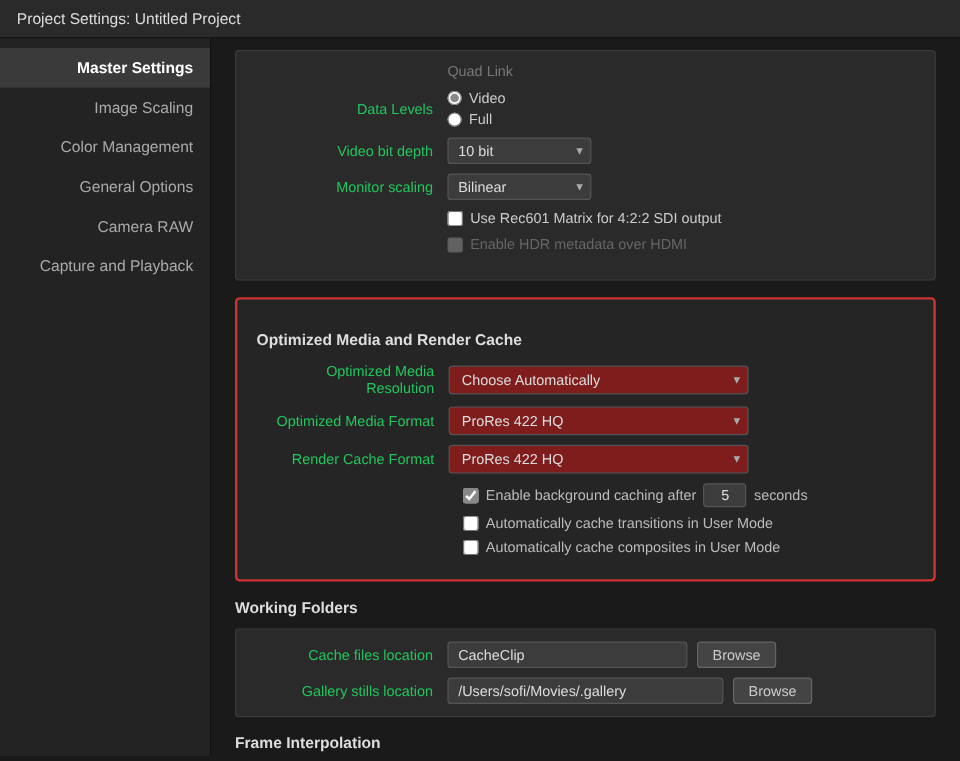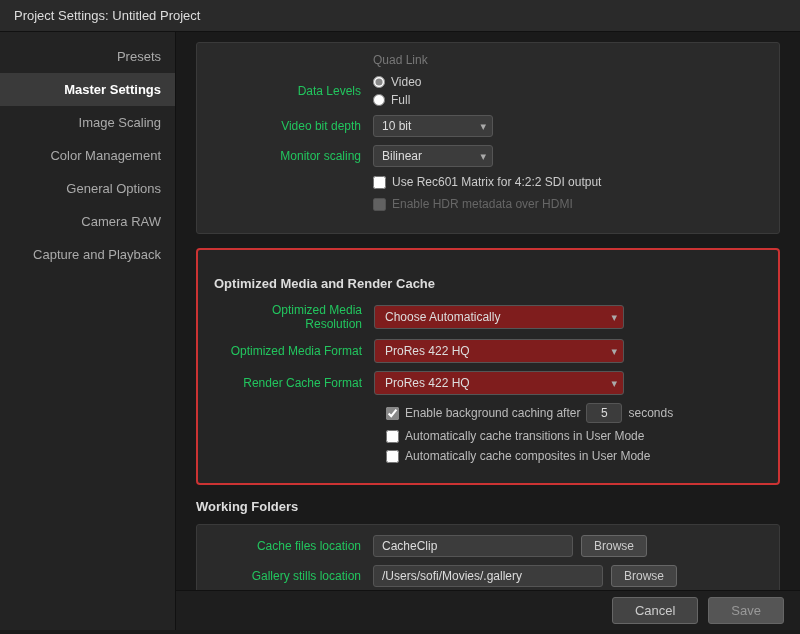--- a/index.html
+++ b/index.html
@@ -300,23 +300,20 @@
 </head>
 <body>
 
 <div class="title-bar">
   <span>Project Settings:  Untitled Project</span>
 </div>
 
 <div class="main-layout">
 
   <div class="sidebar">
-    <div class="sidebar-item">
-      <span>Presets</span>
-    </div>
     <div class="sidebar-item active">
       <span>Master Settings</span>
     </div>
     <div class="sidebar-item">
       <span>Image Scaling</span>
     </div>
     <div class="sidebar-item">
       <span>Color Management</span>
     </div>
     <div class="sidebar-item">
@@ -496,18 +493,14 @@
         </div>
       </div>
 
       <div class="frame-section">
         <div class="section-title">Frame Interpolation</div>
         <div style="background:#2a2a2a;border:1px solid #3a3a3a;border-radius:3px;padding:10px 16px;height:28px;"></div>
       </div>
 
     </div>
 
-    <div class="bottom-bar">
-      <button class="btn-cancel">Cancel</button>
-      <button class="btn-save">Save</button>
-    </div>
   </div>
 </div>
 
 </body></html>

